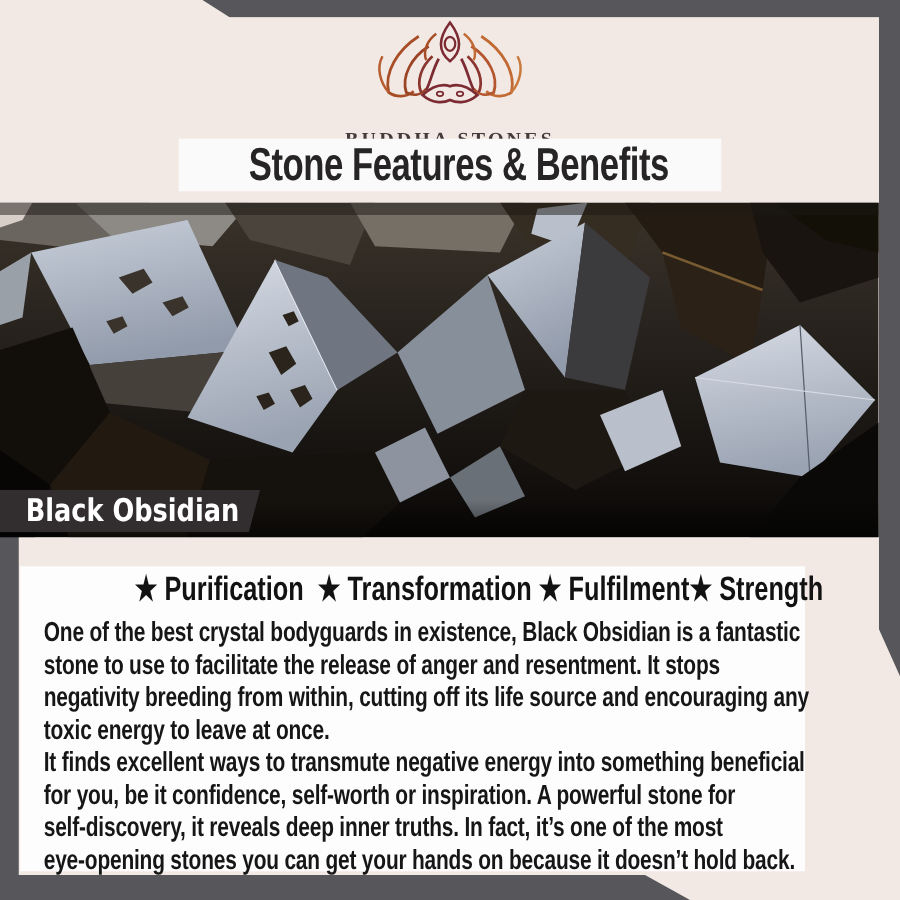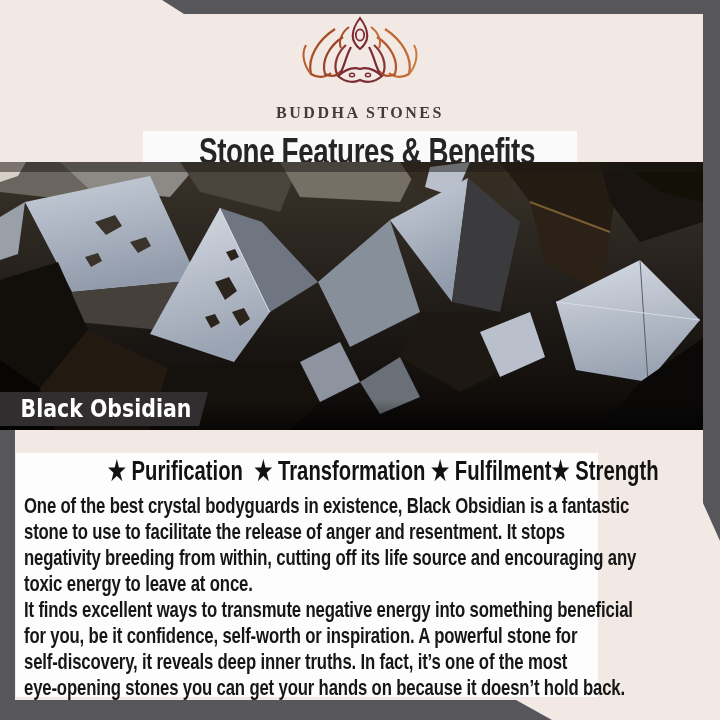--- a/index.html
+++ b/index.html
@@ -21,21 +21,21 @@
   .logo-wrap{position:absolute;left:0;top:16px;width:720px;text-align:center;}
   .logo-svg{display:inline-block;}
   .brand-name{
     position:absolute;left:0;top:104px;width:720px;text-align:center;
     font-family:"Liberation Serif",serif;font-size:16px;letter-spacing:2.5px;
     color:#443a3a;font-weight:600;
   }
   
   .heading-band{
     position:absolute;left:143px;top:111px;width:434px;height:42px;
-    background:#fbfafa;text-align:center;margin-top:20px;
+    background:#fbfafa;text-align:center;
   }
   .heading-text{
     display:inline-block;white-space:nowrap;
     font-size:37px;font-weight:bold;color:#262424;line-height:42px;
     transform:scaleX(0.75);transform-origin:50% 50%;
     letter-spacing:-0.5px;
   }
   
   .photo{position:absolute;left:0;top:162px;width:703px;height:268px;overflow:hidden;}
   
@@ -46,32 +46,32 @@
     text-decoration:underline;
   }
   .photo-label-text{
     display:inline-block;white-space:nowrap;
     font-family:"DejaVu Sans",sans-serif;
     font-size:25px;font-weight:bold;color:#ffffff;line-height:34px;
     padding-left:25px;transform:scaleX(0.82);transform-origin:0 50%;
   }
   
   .card{
-    position:absolute;left:16px;top:453px;width:582px;height:244px;
+    position:absolute;left:16px;top:453px;width:628px;height:244px;
     background:#fdfdfd;
   }
   .star-line{
     margin-top:3px;height:30px;text-align:center;
     font-size:27px;font-weight:bold;color:#121212;line-height:30px;
   }
   .star-line-text{
     display:inline-block;white-space:pre;
     transform:scaleX(0.75);transform-origin:50% 50%;
   }
-  .body-text{margin-top:7px;padding-left:8px;}
+  .body-text{margin-top:7px;padding-left:19px;}
   .body-line{
     white-space:pre;font-size:22px;font-weight:bold;color:#161616;
     line-height:26px;height:26px;
     transform:scaleX(0.76);transform-origin:0 50%;
     letter-spacing:-0.2px;
   }
 </style>
 </head>
 <body>
 

